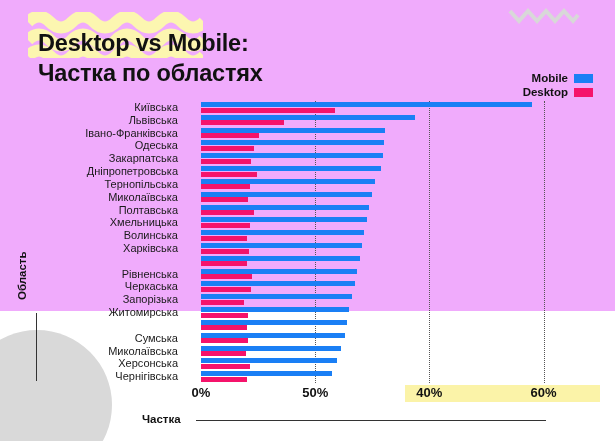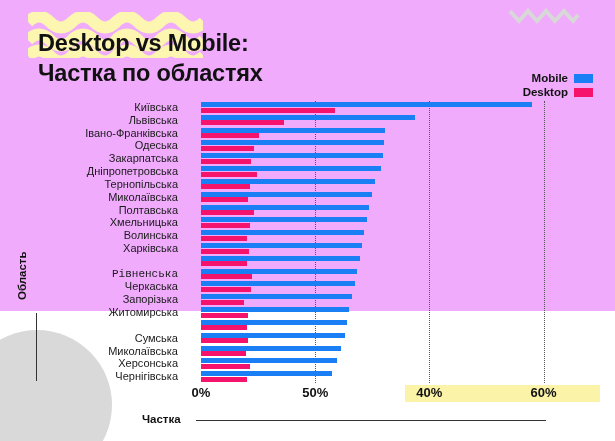--- a/index.html
+++ b/index.html
@@ -141,21 +141,21 @@
       <div class="cat" style="top: 26.6364px;">Івано-Франківська</div>
       <div class="cat" style="top: 39.4545px;">Одеська</div>
       <div class="cat" style="top: 65.0909px;">Дніпропетровська</div>
       <div class="cat" style="top: 52.2727px;">Закарпатська</div>
       <div class="cat" style="top: 77.9091px;">Тернопільська</div>
       <div class="cat" style="top: 90.7273px;">Миколаївська</div>
       <div class="cat" style="top: 103.545px;">Полтавська</div>
       <div class="cat" style="top: 116.364px;">Хмельницька</div>
       <div class="cat" style="top: 129.182px;">Волинська</div>
       <div class="cat" style="top: 142px;">Харківська</div>
-      <div class="cat" style="top: 167.636px; font-family: Liberation Mono, monospace;">Рівненська</div>
+      <div class="cat" style="top: 167.636px;">Рівненська</div>
       <div class="cat" style="top: 180.455px;">Черкаська</div>
       <div class="cat" style="top: 193.273px;">Запорізька</div>
       <div class="cat" style="top: 206.091px;">Житомирська</div>
       <div class="cat" style="top: 231.727px;">Сумська</div>
       <div class="cat" style="top: 244.545px;">Миколаївська</div>
       <div class="cat" style="top: 257.364px;">Херсонська</div>
       <div class="cat" style="top: 270.182px;">Чернігівська</div>
     </div>
 
   <div class="plot" id="plot">

